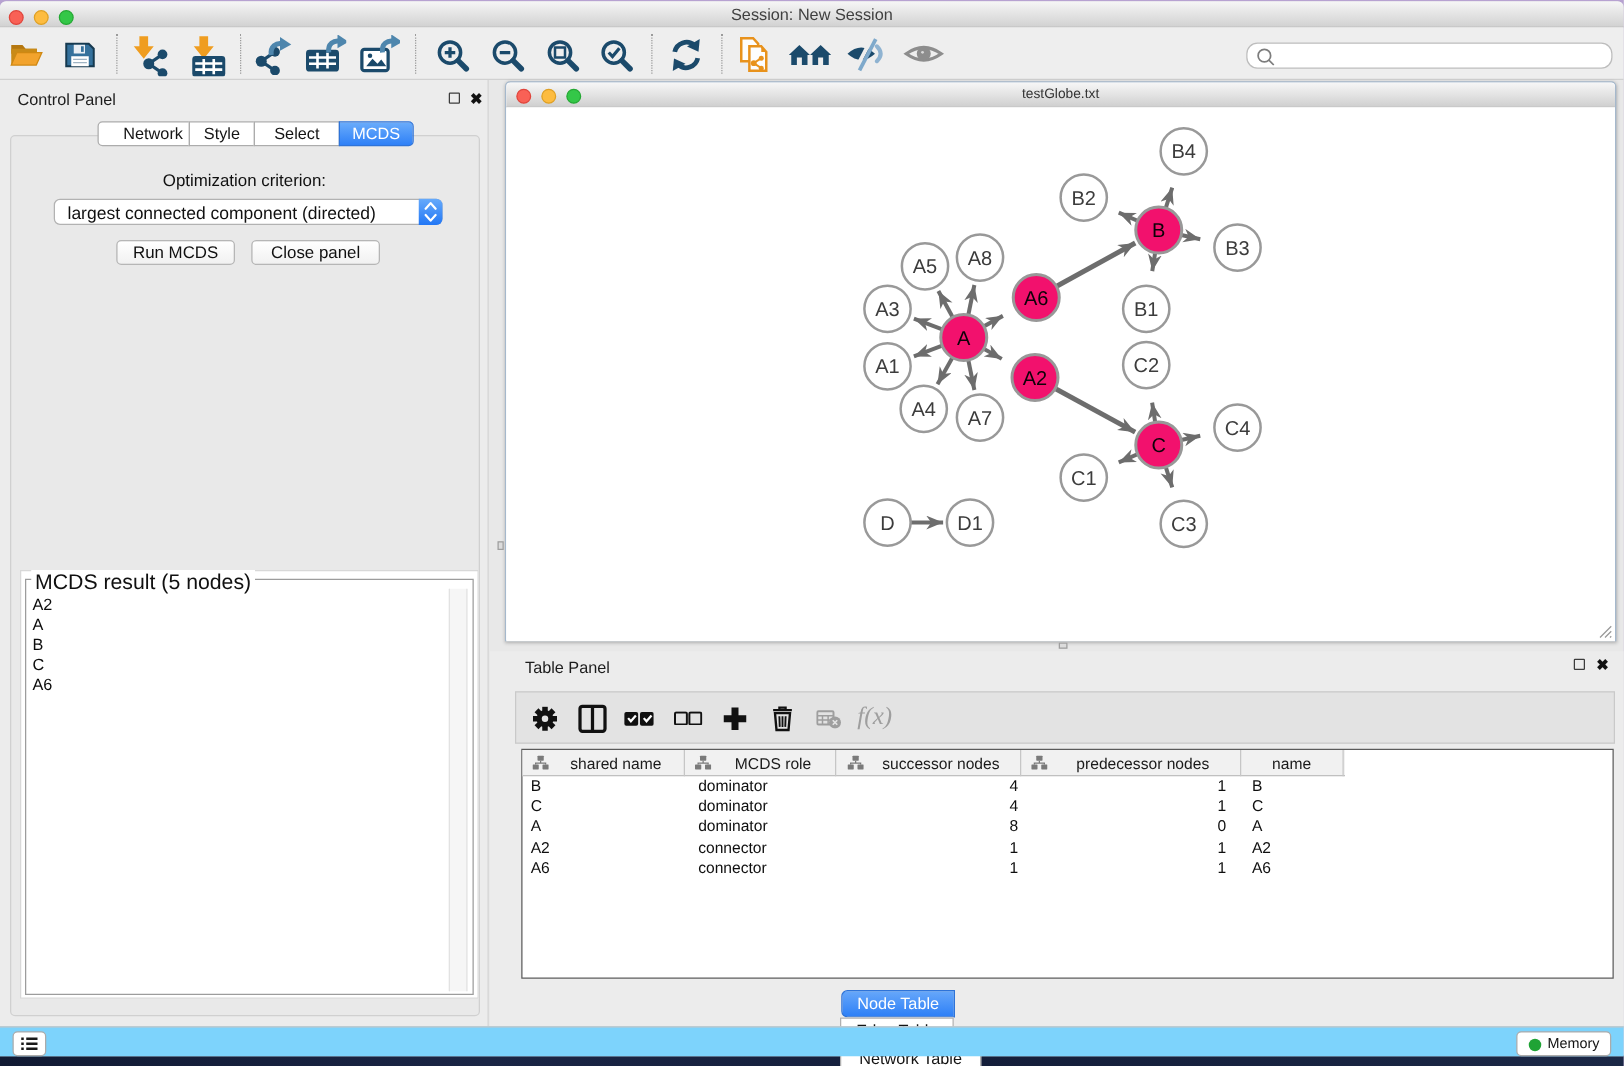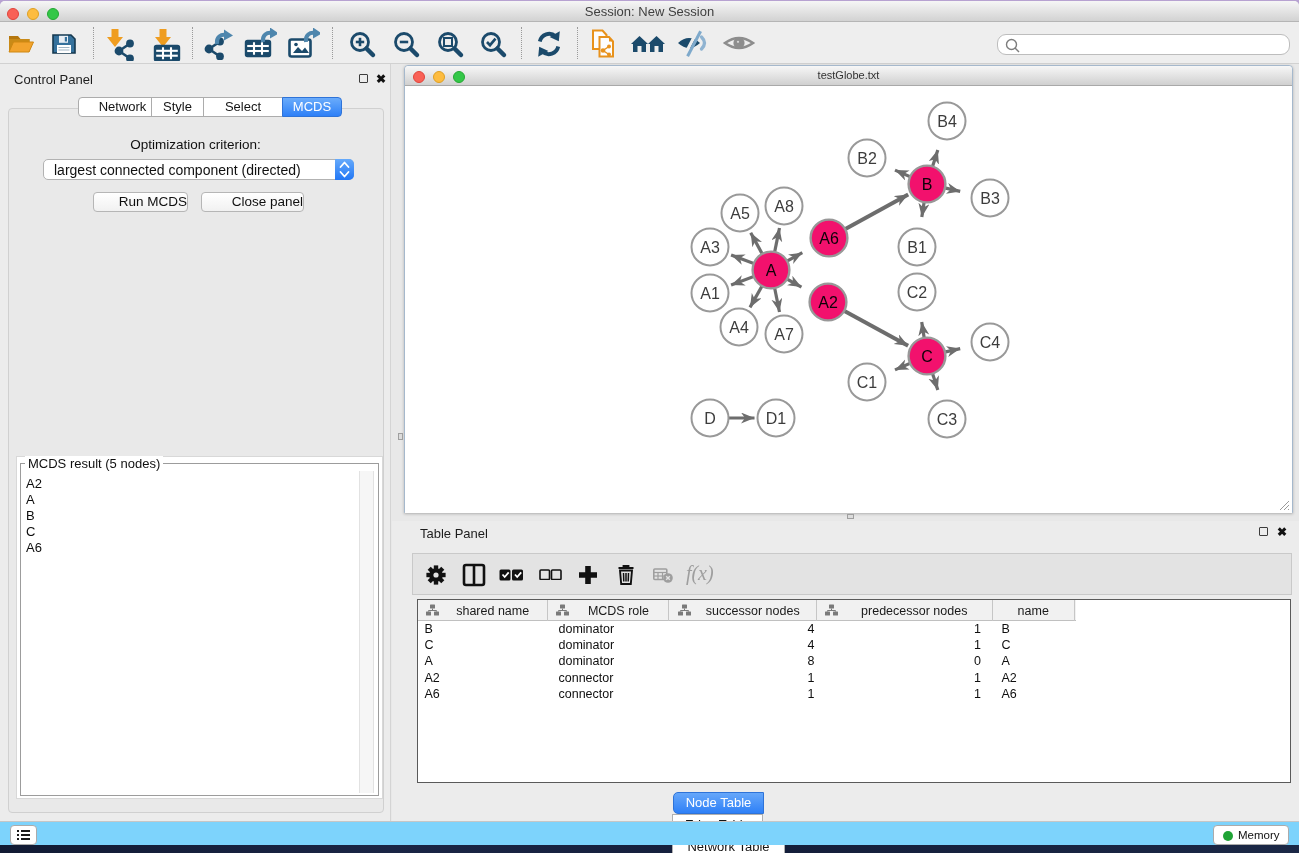--- a/index.html
+++ b/index.html
@@ -26,24 +26,24 @@
 .cp-tabs { position:absolute; left:78px; top:33px; height:20px; display:flex; z-index:3; }
 .cp-tab { height:20px; border:1px solid #acacac; background:#fff; font-size:13px; color:#141414; text-align:center; line-height:18px; margin-left:-1px; }
 .cp-tab.first { border-radius:4px 0 0 4px; margin-left:0;padding-left:15px; }
 .cp-tab.last { border-radius:0 4px 4px 0; }
 .cp-tab.sel { background:linear-gradient(#6aacfb,#2e80f7); color:#fff; border-color:#2e73d8; }
 .cp-body { position:absolute; left:8px; top:44px; width:376px; height:705px; border:1px solid #d0d0d0; border-radius:4px; background:#e9e9e9; }
 .opt-label { position:absolute; left:0; top:73px; width:391px; text-align:center; font-size:13.5px; color:#101010; }
 .cp-select { position:absolute; left:43px; top:95px; width:311px; height:21px; background:#fff; border:1px solid #b2b2b2; border-radius:5px;padding-left:20px; }
 .cp-select .txt { position:absolute; left:10px; top:2px; font-size:14px; color:#101010; }
 .cp-select .spin { position:absolute; right:-1px; top:-1px; width:19px; height:21px; border-radius:0 5px 5px 0; background:linear-gradient(#66aafb,#2277f5); }
-.btn { position:absolute; height:20px; background:linear-gradient(#ffffff,#f1f1f1); border:1px solid #b6b6b6; border-radius:4px; font-size:13.5px; color:#101010; text-align:right; line-height:18px; }
+.btn { position:absolute; height:20px; background:linear-gradient(#ffffff,#f1f1f1); border:1px solid #b6b6b6; border-radius:4px; font-size:13.5px; color:#101010; text-align:center; line-height:18px; }
 .mcds-white { position:absolute; left:16px; top:392px; width:367px; height:343px; background:#fff; border:1px solid #d8d8d8; }
 .fieldset { position:absolute; left:3px; top:6px; width:359px; height:333px; border:1px solid #9c9c9c; }
-.fieldset .legend { position:absolute; left:4px; top:-8px; background:#fff; padding:0 3px; font-size:13px; color:#101010; }
+.fieldset .legend { position:absolute; left:4px; top:-8px; background:#fff; padding:0 3px; font-size:17px; color:#101010; }
 .mcds-item { position:absolute; left:5px; font-size:13px; color:#0c0c0c; }
 .mcds-scroll { position:absolute; right:4px; top:7px; width:15px; height:322px; background:#f6f6f6; border-left:1px solid #e2e2e2; border-right:1px solid #e2e2e2; }
 
 .rside { position:absolute; left:392px; top:0; width:907px; height:757px; background:#e8e8e8; }
 
 .netwin { position:absolute; left:404px; top:1px; width:889px; height:448px; background:#fff; border:1px solid #a5b8cc; border-radius:4px 4px 0 0; box-shadow:0 1px 3px rgba(0,0,0,0.25); }
 .net-titlebar { position:absolute; left:0; top:0; width:100%; height:20px; background:linear-gradient(#f7f7f7,#d0d0d0); border-radius:4px 4px 0 0; border-bottom:1px solid #a9a9a9; }
 .net-titlebar .title { position:absolute; width:100%; text-align:center; top:3px; font-size:11px; color:#333; }
 .net-canvas { position:absolute; left:0px; top:20px; width:887px; height:427px; background:#fff; }
 .grip { position:absolute; right:2px; bottom:2px; width:12px; height:12px; }
@@ -220,21 +220,21 @@
       </div>
   </div>
   <div class="content">
     <div class="cpanel">
       <div class="cp-title">Control Panel</div>
       <div class="winbtn-sq" style="left:359px; top:9.5px;"></div>
       <div class="winbtn-x" style="left:376px; top:9.5px;">✖</div>
       <div class="cp-tabs">
         <div class="cp-tab first" style="width:74px;">Network</div>
         <div class="cp-tab" style="width:53px;">Style</div>
-        <div class="cp-tab" style="width:80px;">Select</div>
+        <div class="cp-tab" style="width:69px;">Select</div>
         <div class="cp-tab sel last" style="width:60px;">MCDS</div>
       </div>
       <div class="cp-body"></div>
       <div class="opt-label">Optimization criterion:</div>
       <div class="cp-select">
         <div class="txt">largest connected component (directed)</div>
         <div class="spin"><svg width="19" height="21" viewBox="0 0 19 21">
               <path d="M5.5,8 L9.5,3.5 L13.5,8" fill="none" stroke="#fff" stroke-width="1.8" stroke-linecap="round" stroke-linejoin="round"></path>
               <path d="M5.5,13 L9.5,17.5 L13.5,13" fill="none" stroke="#fff" stroke-width="1.8" stroke-linecap="round" stroke-linejoin="round"></path>
             </svg></div>

